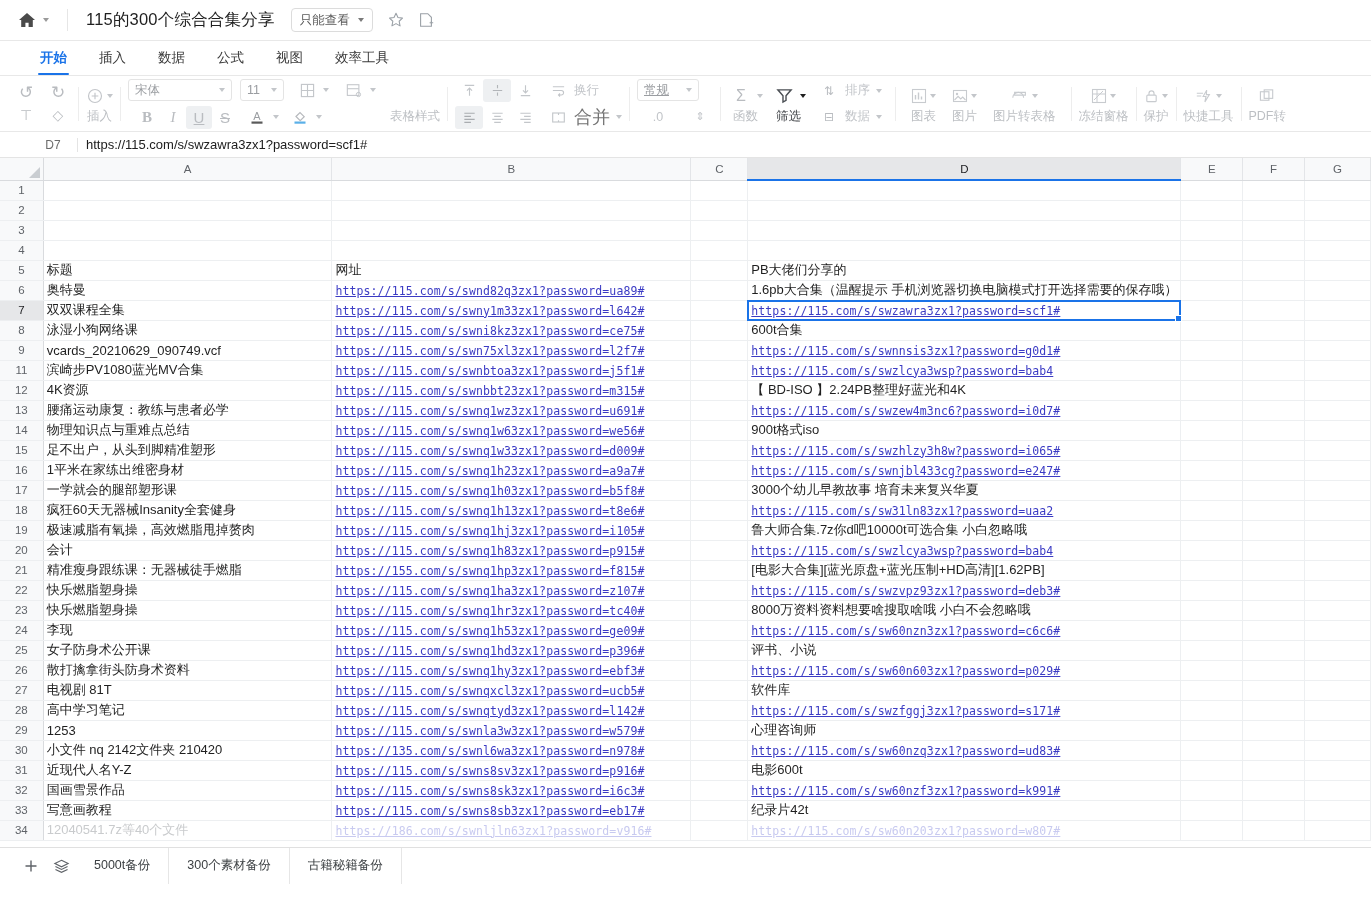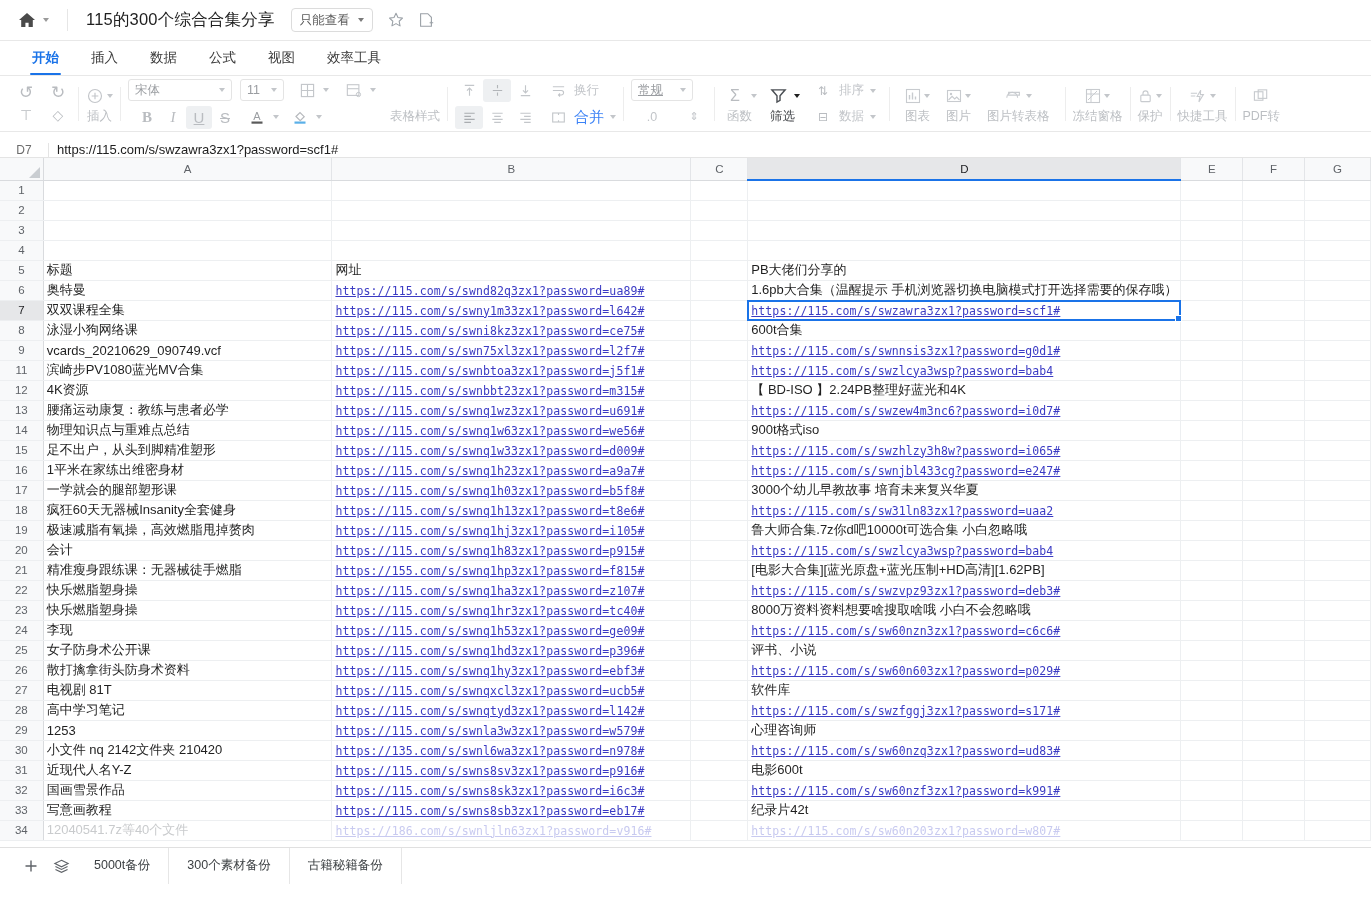--- a/index.html
+++ b/index.html
@@ -44,21 +44,21 @@
   }
   .perm-pill .caret-sm { margin-left: 2px; border-top-color: #7a7a7a; }
   .star-ico { margin-left: 14px; width: 18px; height: 18px; }
   .page-ico { margin-left: 12px; width: 18px; height: 18px; }
 
   
   .menubar {
     height: 35px; flex: 0 0 35px;
     display: flex; align-items: stretch;
     border-bottom: 1px solid #e8e8e8;
-    padding-left: 16px; background: #fff;
+    padding-left: 24px; background: #fff;
   }
   .menu-item {
     padding: 0 16px; display: flex; align-items: center; justify-content: center;
     font-size: 13.5px; color: #3a3a3a; position: relative; cursor: default;
   }
   .menu-item.active { color: #1a73e8; font-weight: bold; }
   .menu-item.active::after {
     content: ""; position: absolute; left: 14px; right: 14px; bottom: 0;
     height: 2.5px; background: #1a73e8; border-radius: 2px;
   }
@@ -94,22 +94,22 @@
     padding: 0 6px; font-size: 12.5px; color: #9a9da1; background: #fff;
   }
   .combo.narrow { min-width: 44px; }
   .combo.med { min-width: 62px; text-decoration: underline; }
   .stack-lbl { font-size: 12.5px; color: #bcbfc3; margin-top: 3px; line-height: 1; }
   .stack-ico { height: 22px; display:flex; align-items:center; justify-content:center; }
 
   
   .formulabar {
     height: 26px; flex: 0 0 26px;
-    display: flex; align-items: flex-end;
-    border-bottom: 1px solid #e4e4e4; background: #fff;
+    display: flex; align-items: center;
+    border-bottom: 1px solid #e4e4e4; background: #fff; padding-left: 29px;
   }
   .namebox {
     width: 49px; flex: 0 0 49px;
     display: flex; align-items: center; justify-content: center;
     font-size: 12px; color: #6b6b6b; border-right: 1px solid #e4e4e4;
   }
   .fx-input {
     flex: 1; display: flex; align-items: center;
     padding-left: 8px; font-size: 13px; color: #202020;
   }
@@ -358,21 +358,21 @@
             <svg width="15" height="15" viewBox="0 0 16 16">
                 <path d="M2.5 3.5h11M6.5 6.8h7M2.5 10h11M6.5 13.2h7" stroke="#c3c6ca" stroke-width="1.2"></path>
               </svg>
           </span>
           <span class="tbtn" style="margin-left:6px">
             <svg width="15" height="15" viewBox="0 0 16 16">
                 <rect x="1.8" y="3.2" width="12.4" height="9.6" fill="none" stroke="#c3c6ca" stroke-width="1.2"></rect>
                 <path d="M8 3.2v2M8 10.8v2" stroke="#c3c6ca" stroke-width="1.2"></path>
               </svg>
           </span>
-          <span class="tbtn" style="font-size:15px;color:#3b82f6">合并</span>
+          <span class="tbtn" style="font-size:18px;color:#737373">合并</span>
           <span class="tcaret"></span>
         </div>
       </div>
     </div>
     <div class="tsep"></div>
 
     <div class="tgroup">
       <div class="tcol" style="align-items:flex-start">
         <div class="trow" style="margin-bottom:4px">
           <span class="combo med">

